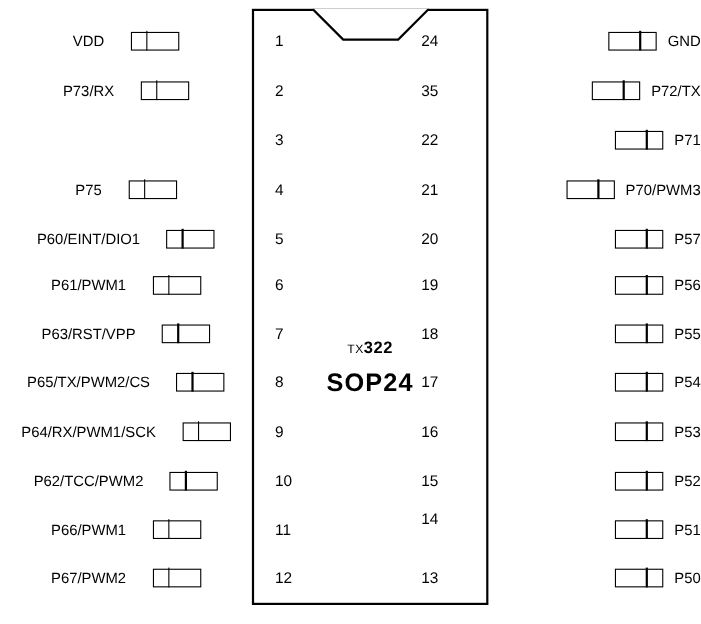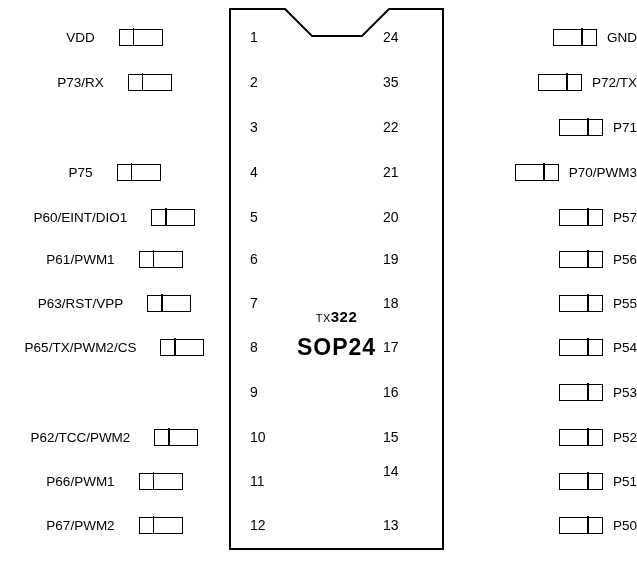--- a/index.html
+++ b/index.html
@@ -158,20 +158,24 @@
   <div class="pin-row left" style="top:245px">
     <span class="pin-label">P61/PWM1</span>
     <span class="lead"></span>
   </div>
   <div class="pin-row left" style="top:289px">
     <span class="pin-label">P63/RST/VPP</span>
     <span class="lead"></span>
   </div>
   <div class="pin-row left" style="top:333px">
     <span class="pin-label">P65/TX/PWM2/CS</span>
+    <span class="lead"></span>
+  </div>
+  <div class="pin-row left" style="top:378px">
+    <span class="pin-label">P64/RX/PWM1/SCK</span>
     <span class="lead"></span>
   </div>
   <div class="pin-row left" style="top:423px">
     <span class="pin-label">P62/TCC/PWM2</span>
     <span class="lead"></span>
   </div>
   <div class="pin-row left" style="top:467px">
     <span class="pin-label">P66/PWM1</span>
     <span class="lead"></span>
   </div>

